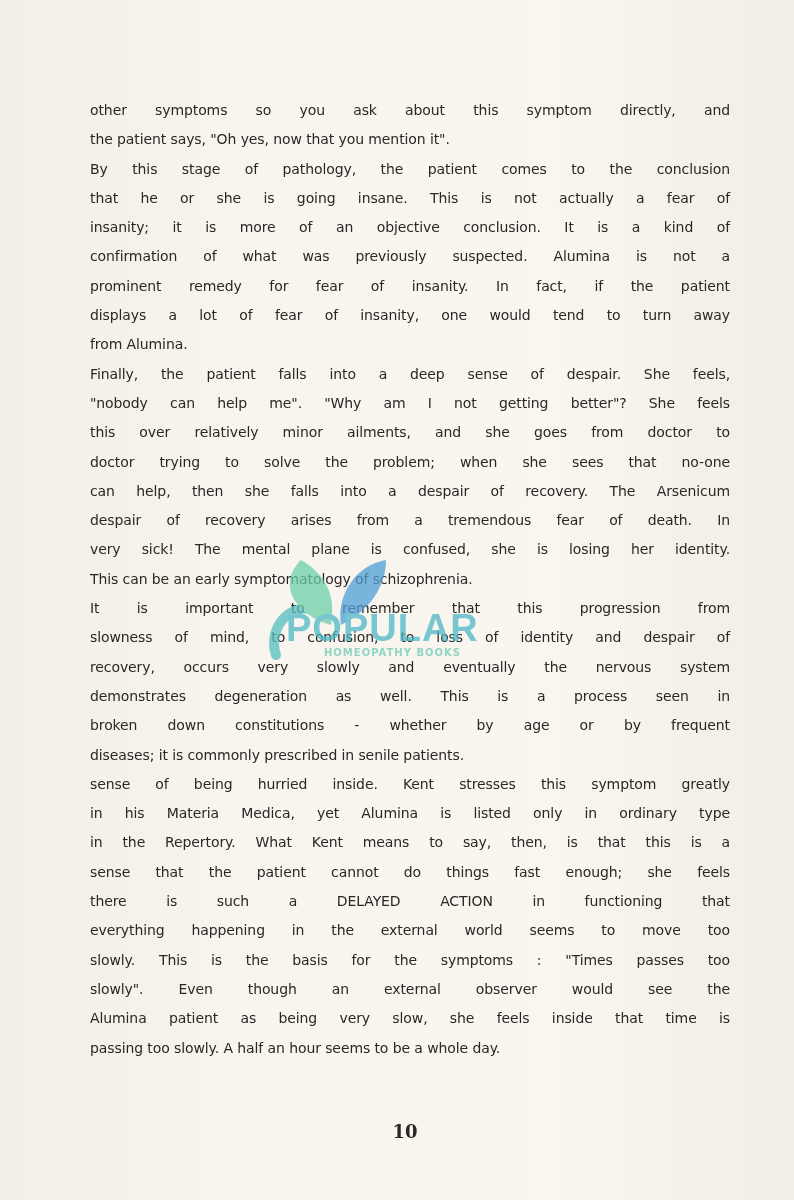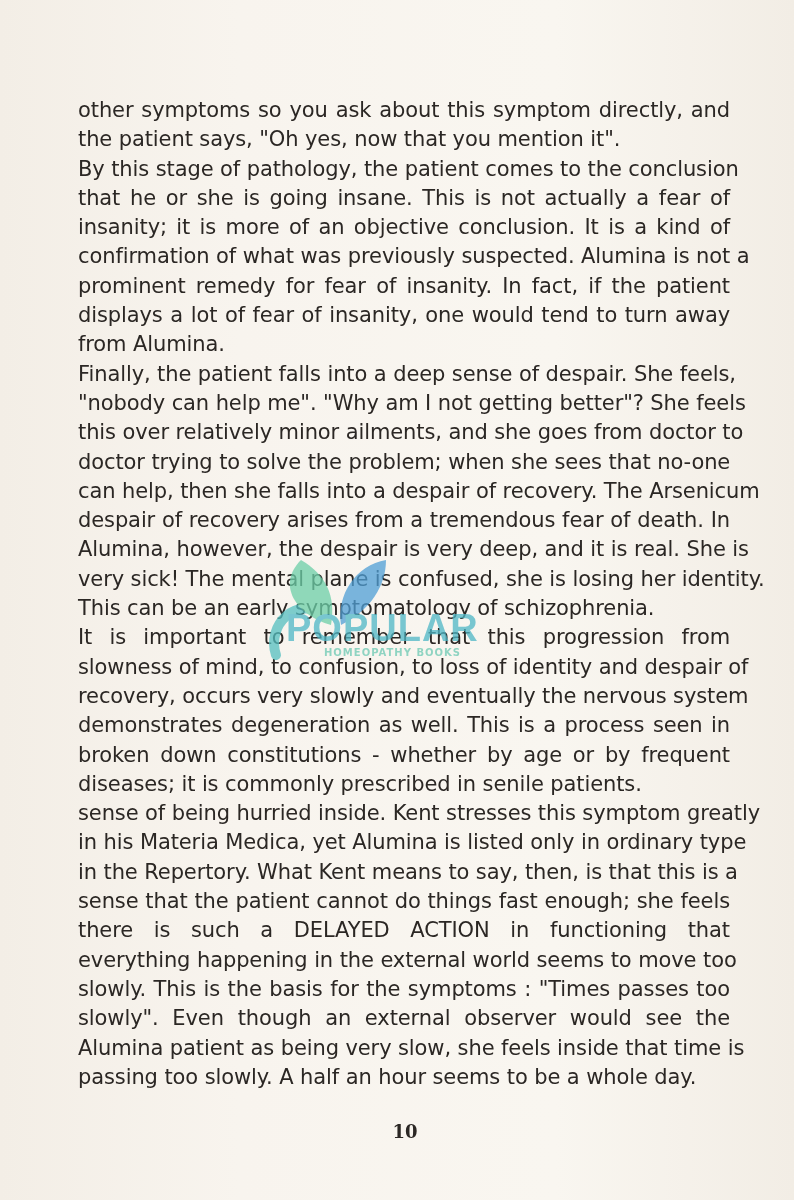--- a/index.html
+++ b/index.html
@@ -17,25 +17,26 @@
   }
   .body-text {
     position: absolute;
     left: 78px; top: 96px;
     width: 652px;
   }
   .line {
     display: block;
     height: 29.3px;
     line-height: 29.3px;
-    font-size: 21px;
+    font-size: 14px;
     white-space: nowrap;
     text-align: justify;
     text-align-last: justify;
     letter-spacing: -0.1px;
+    margin-left: 12px;
   }
   .line.last { text-align-last: left; }
   .page-number {
     position: absolute;
     left: 16px; right: 0;
     top: 1121px;
     text-align: center;
     font-family: "DejaVu Serif", serif;
     font-weight: bold;
     font-size: 18px;
@@ -82,21 +83,20 @@
     <span class="line">confirmation of what was previously suspected. Alumina is not a</span>
     <span class="line">prominent remedy for fear of insanity. In fact, if the patient</span>
     <span class="line">displays a lot of fear of insanity, one would tend to turn away</span>
     <span class="line last">from Alumina.</span>
     <span class="line"> Finally, the patient falls into a deep sense of despair. She feels,</span>
     <span class="line">"nobody can help me". "Why am I not getting better"? She feels</span>
     <span class="line">this over relatively minor ailments, and she goes from doctor to</span>
     <span class="line">doctor trying to solve the problem; when she sees that no-one</span>
     <span class="line">can help, then she falls into a despair of recovery. The Arsenicum</span>
     <span class="line">despair of recovery arises from a tremendous fear of death. In</span>
-    <span class="line">Alumina, however, the despair is very deep, and it is real. She is</span>
     <span class="line">very sick! The mental plane is confused, she is losing her identity.</span>
     <span class="line last">This can be an early symptomatology of schizophrenia.</span>
     <span class="line"> It is important to remember that this progression from</span>
     <span class="line">slowness of mind, to confusion, to loss of identity and despair of</span>
     <span class="line">recovery, occurs very slowly and eventually the nervous system</span>
     <span class="line">demonstrates degeneration as well. This is a process seen in</span>
     <span class="line">broken down constitutions - whether by age or by frequent</span>
     <span class="line last">diseases; it is commonly prescribed in senile patients.</span>
     <span class="line">sense of being hurried inside. Kent stresses this symptom greatly</span>
     <span class="line">in his Materia Medica, yet Alumina is listed only in ordinary type</span>

